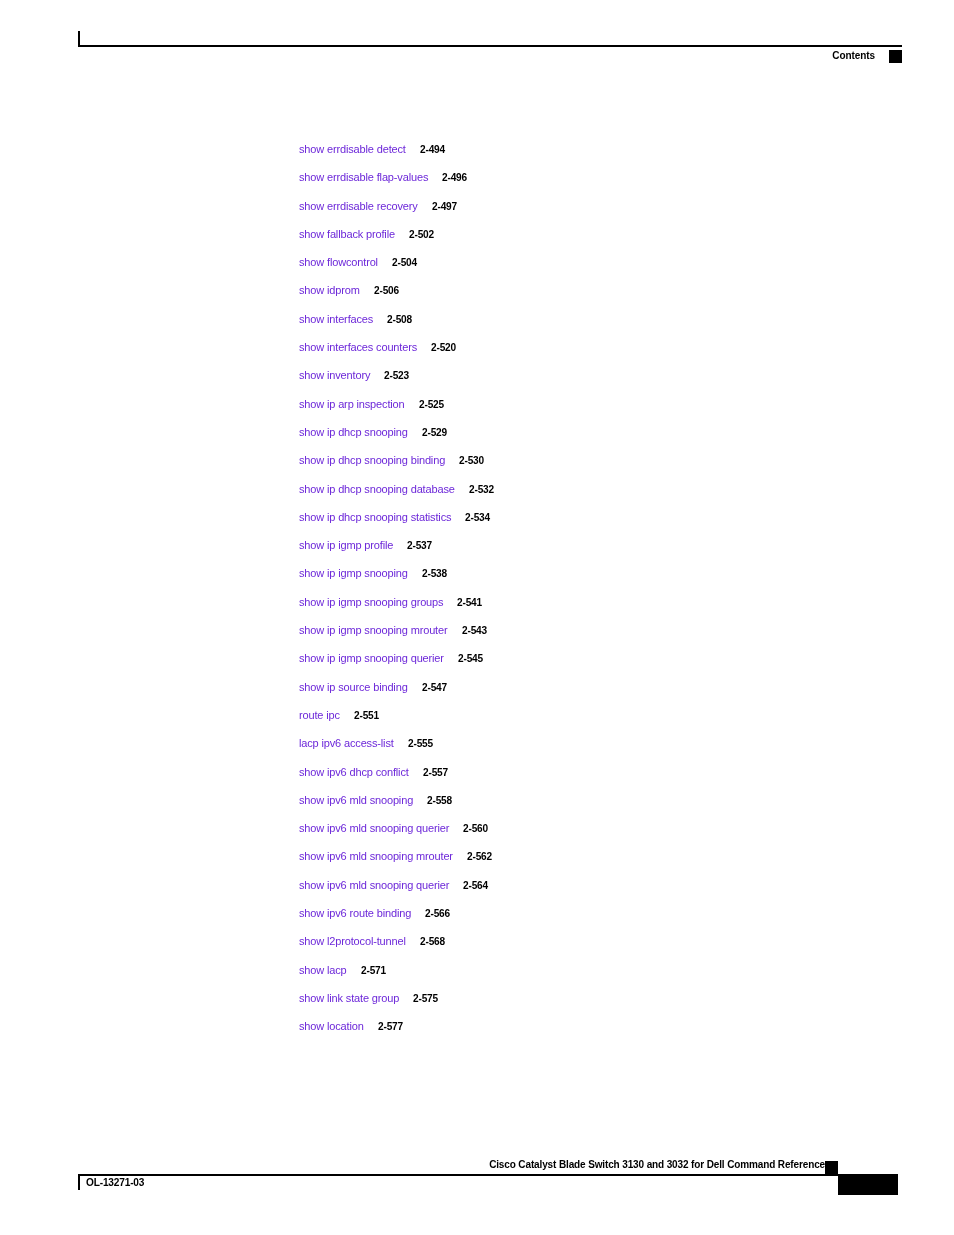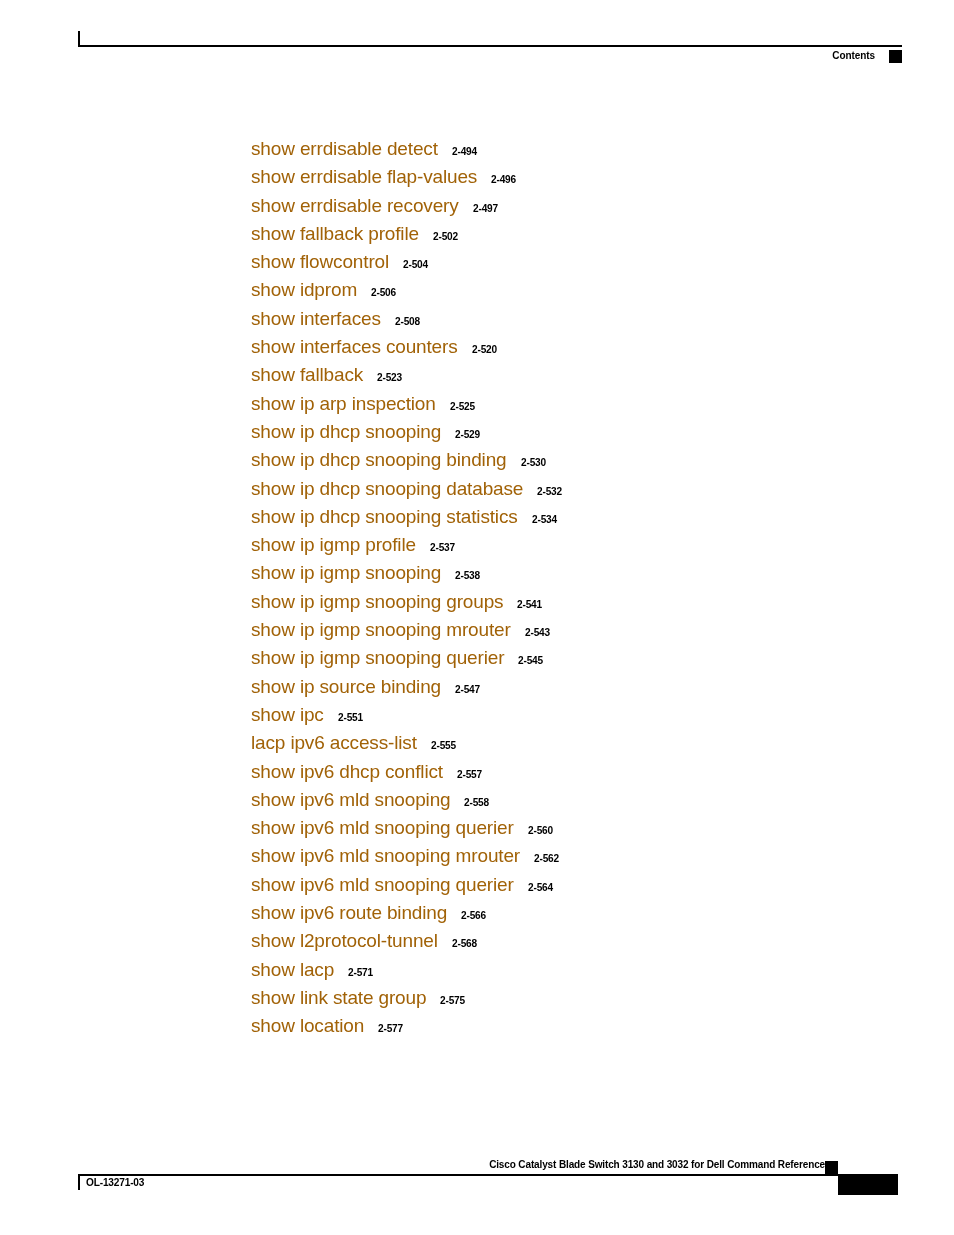--- a/index.html
+++ b/index.html
@@ -78,24 +78,25 @@
   }
   .toc-entry {
     height: 28.3px;
     line-height: 28.3px;
     white-space: nowrap;
     font-size: 0;
   }
   .toc-title {
     display: inline-block;
     font-family: "Liberation Sans", sans-serif;
-    font-size: 19px;
-    color: #a16207;
+    font-size: 11px;
+    color: #6d28d9;
     letter-spacing: -0.15px;
     vertical-align: baseline;
+    margin-left: 48px;
   }
   .toc-page {
     display: inline-block;
     margin-left: 14px;
     font-family: "Liberation Sans", sans-serif;
     font-size: 11.5px;
     font-weight: bold;
     color: #000000;
     letter-spacing: -0.2px;
     vertical-align: baseline;
@@ -189,33 +190,33 @@
 
   <div class="toc" id="toc-list">
       <div class="toc-entry"><span class="toc-title">show errdisable detect</span><span class="toc-page">2-494</span></div>
       <div class="toc-entry"><span class="toc-title">show errdisable flap-values</span><span class="toc-page">2-496</span></div>
       <div class="toc-entry"><span class="toc-title">show errdisable recovery</span><span class="toc-page">2-497</span></div>
       <div class="toc-entry"><span class="toc-title">show fallback profile</span><span class="toc-page">2-502</span></div>
       <div class="toc-entry"><span class="toc-title">show flowcontrol</span><span class="toc-page">2-504</span></div>
       <div class="toc-entry"><span class="toc-title">show idprom</span><span class="toc-page">2-506</span></div>
       <div class="toc-entry"><span class="toc-title">show interfaces</span><span class="toc-page">2-508</span></div>
       <div class="toc-entry"><span class="toc-title">show interfaces counters</span><span class="toc-page">2-520</span></div>
-      <div class="toc-entry"><span class="toc-title">show fallback</span><span class="toc-page">2-523</span></div>
+      <div class="toc-entry"><span class="toc-title">show inventory</span><span class="toc-page">2-523</span></div>
       <div class="toc-entry"><span class="toc-title">show ip arp inspection</span><span class="toc-page">2-525</span></div>
       <div class="toc-entry"><span class="toc-title">show ip dhcp snooping</span><span class="toc-page">2-529</span></div>
       <div class="toc-entry"><span class="toc-title">show ip dhcp snooping binding</span><span class="toc-page">2-530</span></div>
       <div class="toc-entry"><span class="toc-title">show ip dhcp snooping database</span><span class="toc-page">2-532</span></div>
       <div class="toc-entry"><span class="toc-title">show ip dhcp snooping statistics</span><span class="toc-page">2-534</span></div>
       <div class="toc-entry"><span class="toc-title">show ip igmp profile</span><span class="toc-page">2-537</span></div>
       <div class="toc-entry"><span class="toc-title">show ip igmp snooping</span><span class="toc-page">2-538</span></div>
       <div class="toc-entry"><span class="toc-title">show ip igmp snooping groups</span><span class="toc-page">2-541</span></div>
       <div class="toc-entry"><span class="toc-title">show ip igmp snooping mrouter</span><span class="toc-page">2-543</span></div>
       <div class="toc-entry"><span class="toc-title">show ip igmp snooping querier</span><span class="toc-page">2-545</span></div>
       <div class="toc-entry"><span class="toc-title">show ip source binding</span><span class="toc-page">2-547</span></div>
-      <div class="toc-entry"><span class="toc-title">show ipc</span><span class="toc-page">2-551</span></div>
+      <div class="toc-entry"><span class="toc-title">route ipc</span><span class="toc-page">2-551</span></div>
       <div class="toc-entry"><span class="toc-title">lacp ipv6 access-list</span><span class="toc-page">2-555</span></div>
       <div class="toc-entry"><span class="toc-title">show ipv6 dhcp conflict</span><span class="toc-page">2-557</span></div>
       <div class="toc-entry"><span class="toc-title">show ipv6 mld snooping</span><span class="toc-page">2-558</span></div>
       <div class="toc-entry"><span class="toc-title">show ipv6 mld snooping querier</span><span class="toc-page">2-560</span></div>
       <div class="toc-entry"><span class="toc-title">show ipv6 mld snooping mrouter</span><span class="toc-page">2-562</span></div>
       <div class="toc-entry"><span class="toc-title">show ipv6 mld snooping querier</span><span class="toc-page">2-564</span></div>
       <div class="toc-entry"><span class="toc-title">show ipv6 route binding</span><span class="toc-page">2-566</span></div>
       <div class="toc-entry"><span class="toc-title">show l2protocol-tunnel</span><span class="toc-page">2-568</span></div>
       <div class="toc-entry"><span class="toc-title">show lacp</span><span class="toc-page">2-571</span></div>
       <div class="toc-entry"><span class="toc-title">show link state group</span><span class="toc-page">2-575</span></div>

